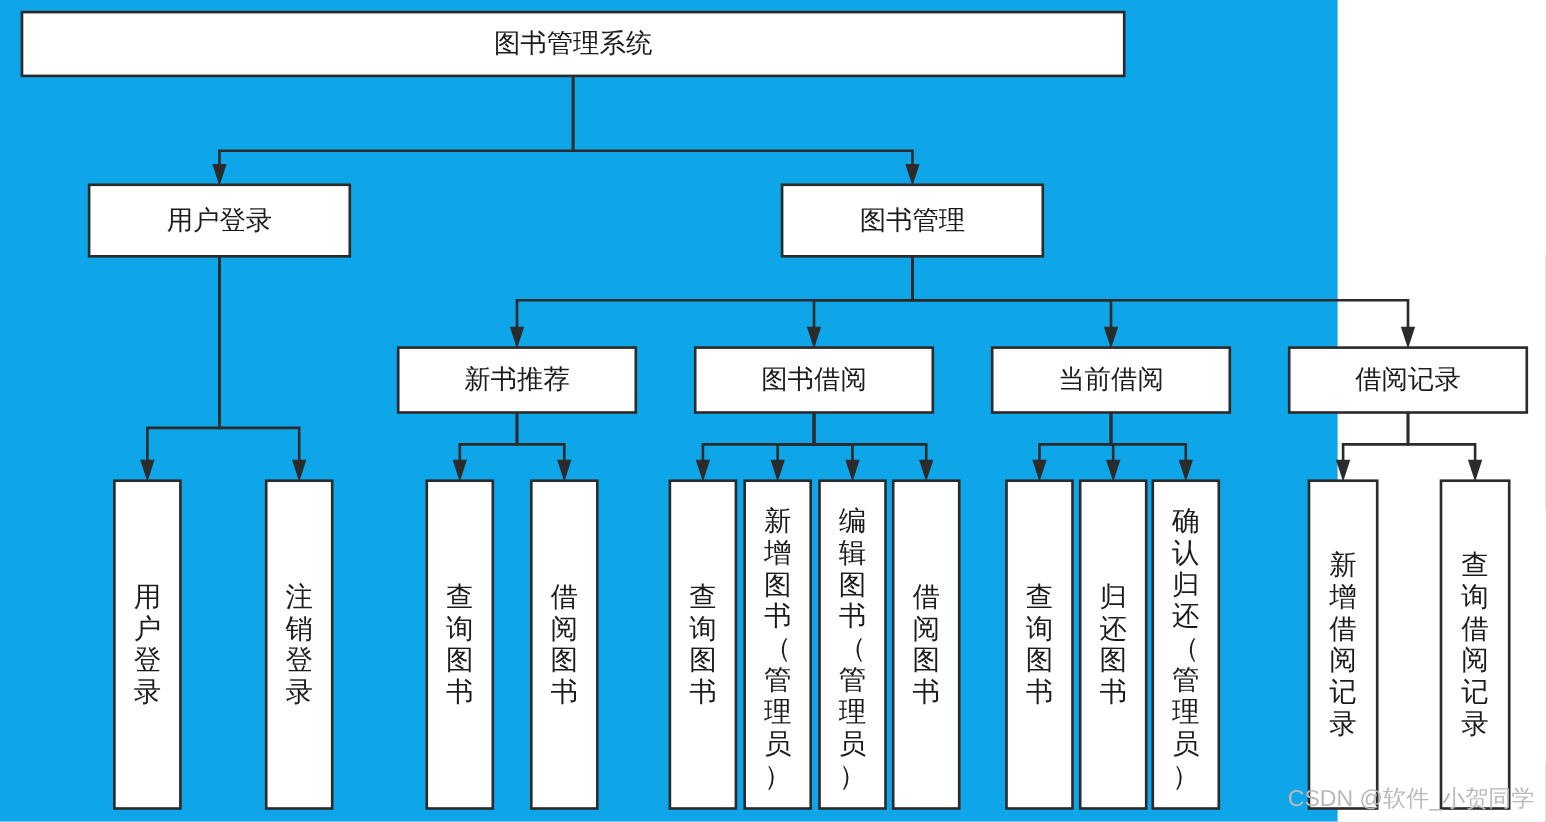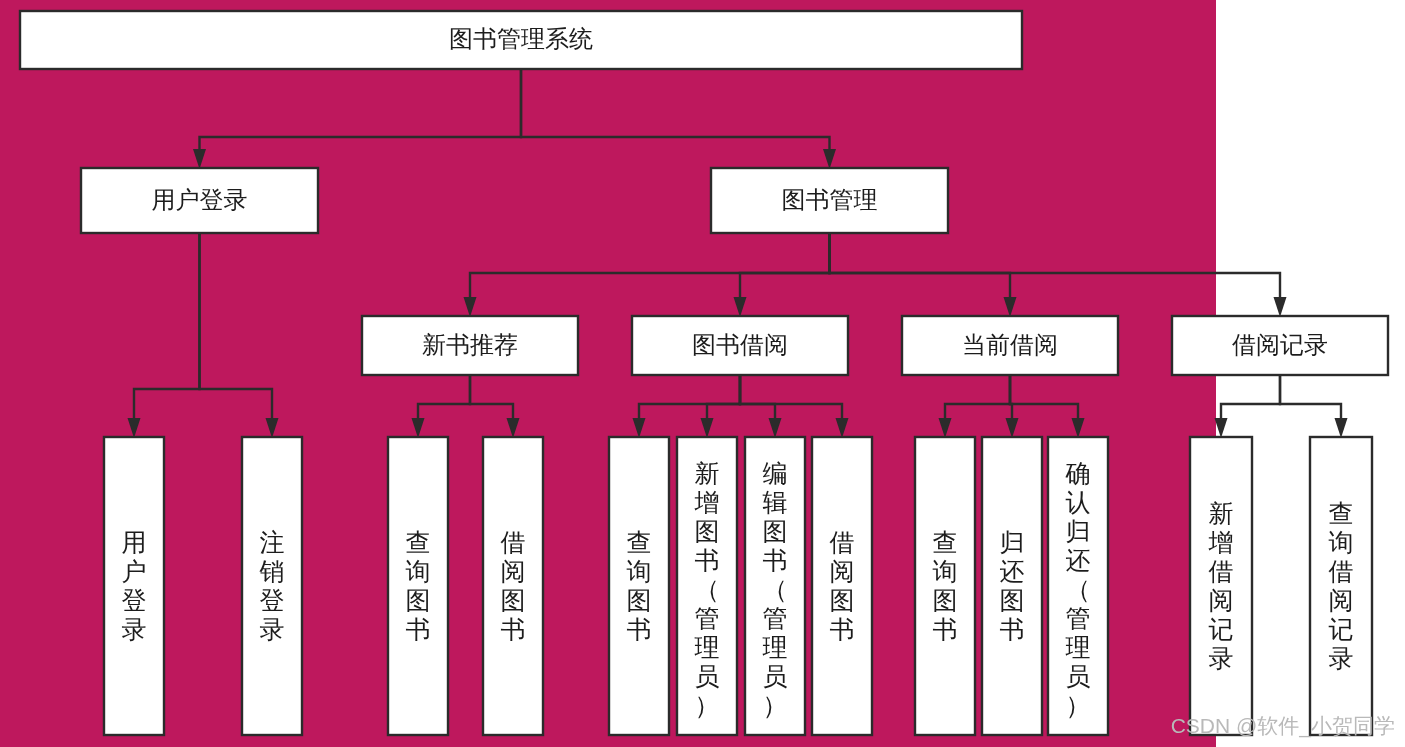--- a/index.html
+++ b/index.html
@@ -11,21 +11,21 @@
   body {
     width: 1405px;
     height: 747px;
     overflow: hidden;
     font-family: "Liberation Sans", "DejaVu Sans", sans-serif;
   }
   #diagram-root {
     position: relative;
     width: 1216px;
     height: 747px;
-    background: #be185d;
+    background: #0ea5e9;
   }
   svg#diagram-svg {
     position: absolute;
     left: 0;
     top: 0;
     width: 1405px;
     height: 747px;
     display: block;
   }
   .node-box {

